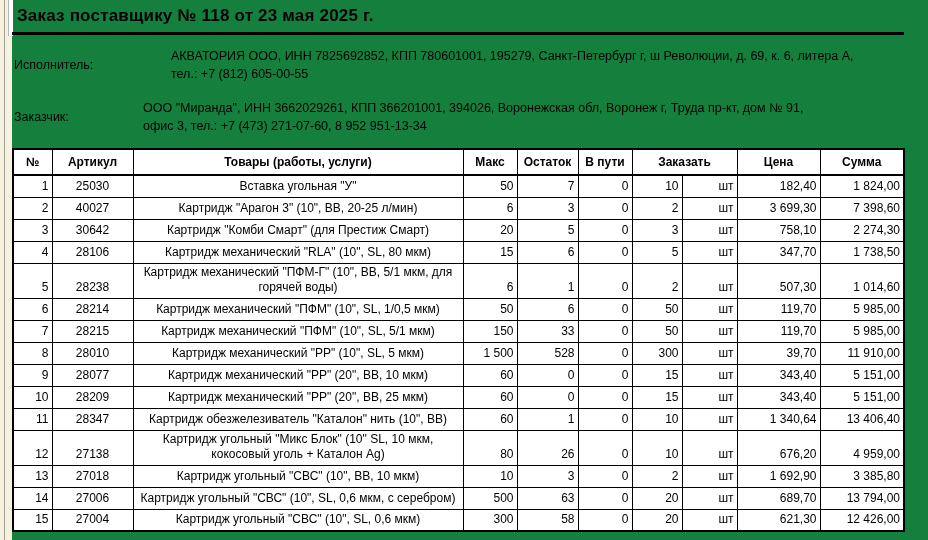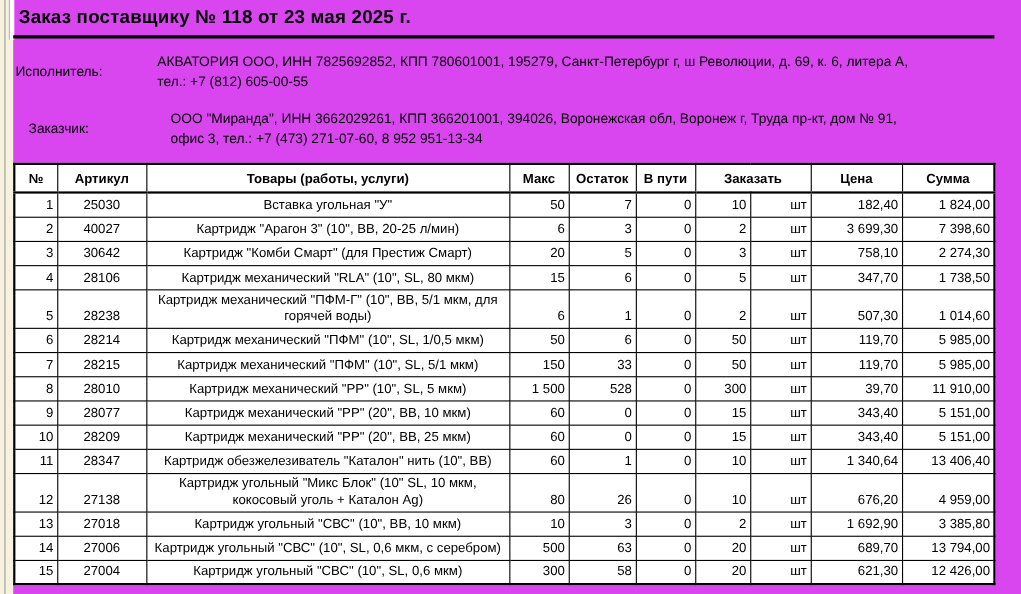--- a/index.html
+++ b/index.html
@@ -5,21 +5,21 @@
   * { margin: 0; padding: 0; box-sizing: border-box; }
   html, body { width: 928px; height: 540px; overflow: hidden; }
   body {
     font-family: "Liberation Sans", sans-serif;
     background: #ffffff;
     color: #000000;
     position: relative;
   }
   .viewport {
     position: absolute; left: 0; top: 0; width: 928px; height: 540px;
-    background: #d946ef; overflow: hidden;
+    background: #15803d; overflow: hidden;
   }
   
   .left-strip {
     position: absolute; left: 0; top: 0; width: 12px; height: 540px;
     background: #f6f2df;
   }
   .left-strip .edge-line {
     position: absolute; left: 4px; top: 0; width: 1px; height: 540px;
     background: #9e9e8e;
   }
@@ -34,22 +34,22 @@
   }
   .title-rule {
     position: absolute; left: 12px; top: 32px; width: 892px; height: 3px;
     background: #000000;
   }
   
   .party {
     position: absolute; left: 14px; width: 890px;
     display: flex; align-items: center;
   }
-  .party.p1 { top: 46px; min-height: 38px; }
-  .party.p2 { top: 98px; min-height: 38px; margin-left: 12px; }
+  .party.p1 { top: 46px; min-height: 38px; gap: 28px; }
+  .party.p2 { top: 98px; min-height: 38px; }
   .party-label {
     width: 129px; flex: 0 0 129px;
     font-size: 12.5px; font-weight: normal;
   }
   .party-value {
     width: 750px; flex: 0 0 750px;
     font-size: 12.5px; font-weight: normal; line-height: 18px;
   }
   
   table.goods {

